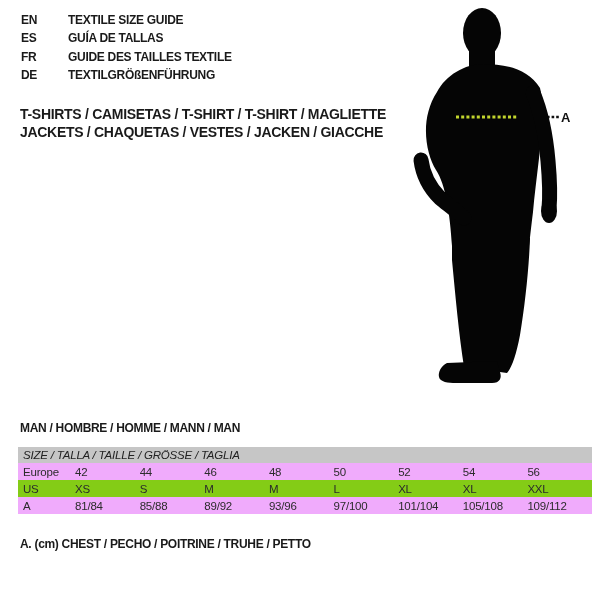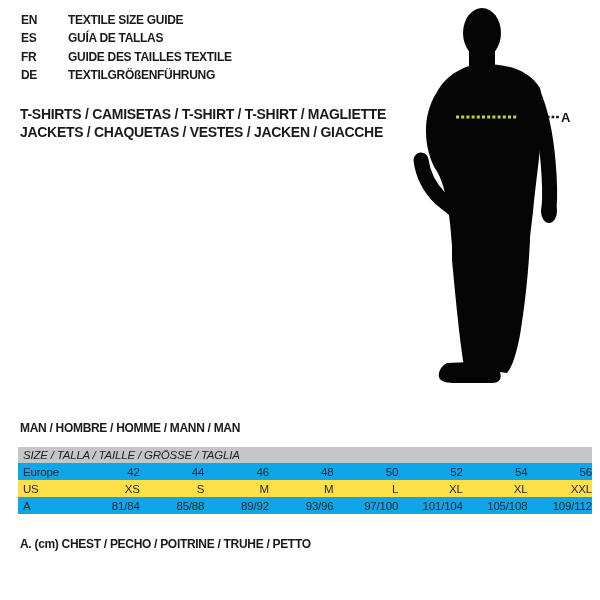--- a/index.html
+++ b/index.html
@@ -34,26 +34,26 @@
   .t-header {
     background: #c6c6c6;
     height: 16px; line-height: 16px;
     font-size: 11.5px; letter-spacing: -0.2px;
     padding-left: 5px; color: #222; font-style: italic;
   }
   table.size-table { width: 100%; border-collapse: collapse; table-layout: fixed; }
   table.size-table td {
     height: 17px; padding: 0;
     font-size: 11.5px; letter-spacing: -0.2px;
-    color: #2b2b2b; text-align: right;
+    color: #2b2b2b; text-align: left;
     vertical-align: middle;
   }
   table.size-table td.row-label { text-align: left; padding-left: 5px; width: 52px; }
-  tr.shaded td { background: #fde047; }
-  tr.plain td { background: #0ea5e9; }
+  tr.shaded td { background: #84cc16; }
+  tr.plain td { background: #f0abfc; }
 
   
   .footnote { left: 20px; top: 537px; font-size: 12px; font-weight: bold; letter-spacing: -0.3px; }
 </style>
 </head>
 <body>
 
 <div class="abs lang-block">
   <div class="lang-row">
     <span class="lang-code">EN</span>

